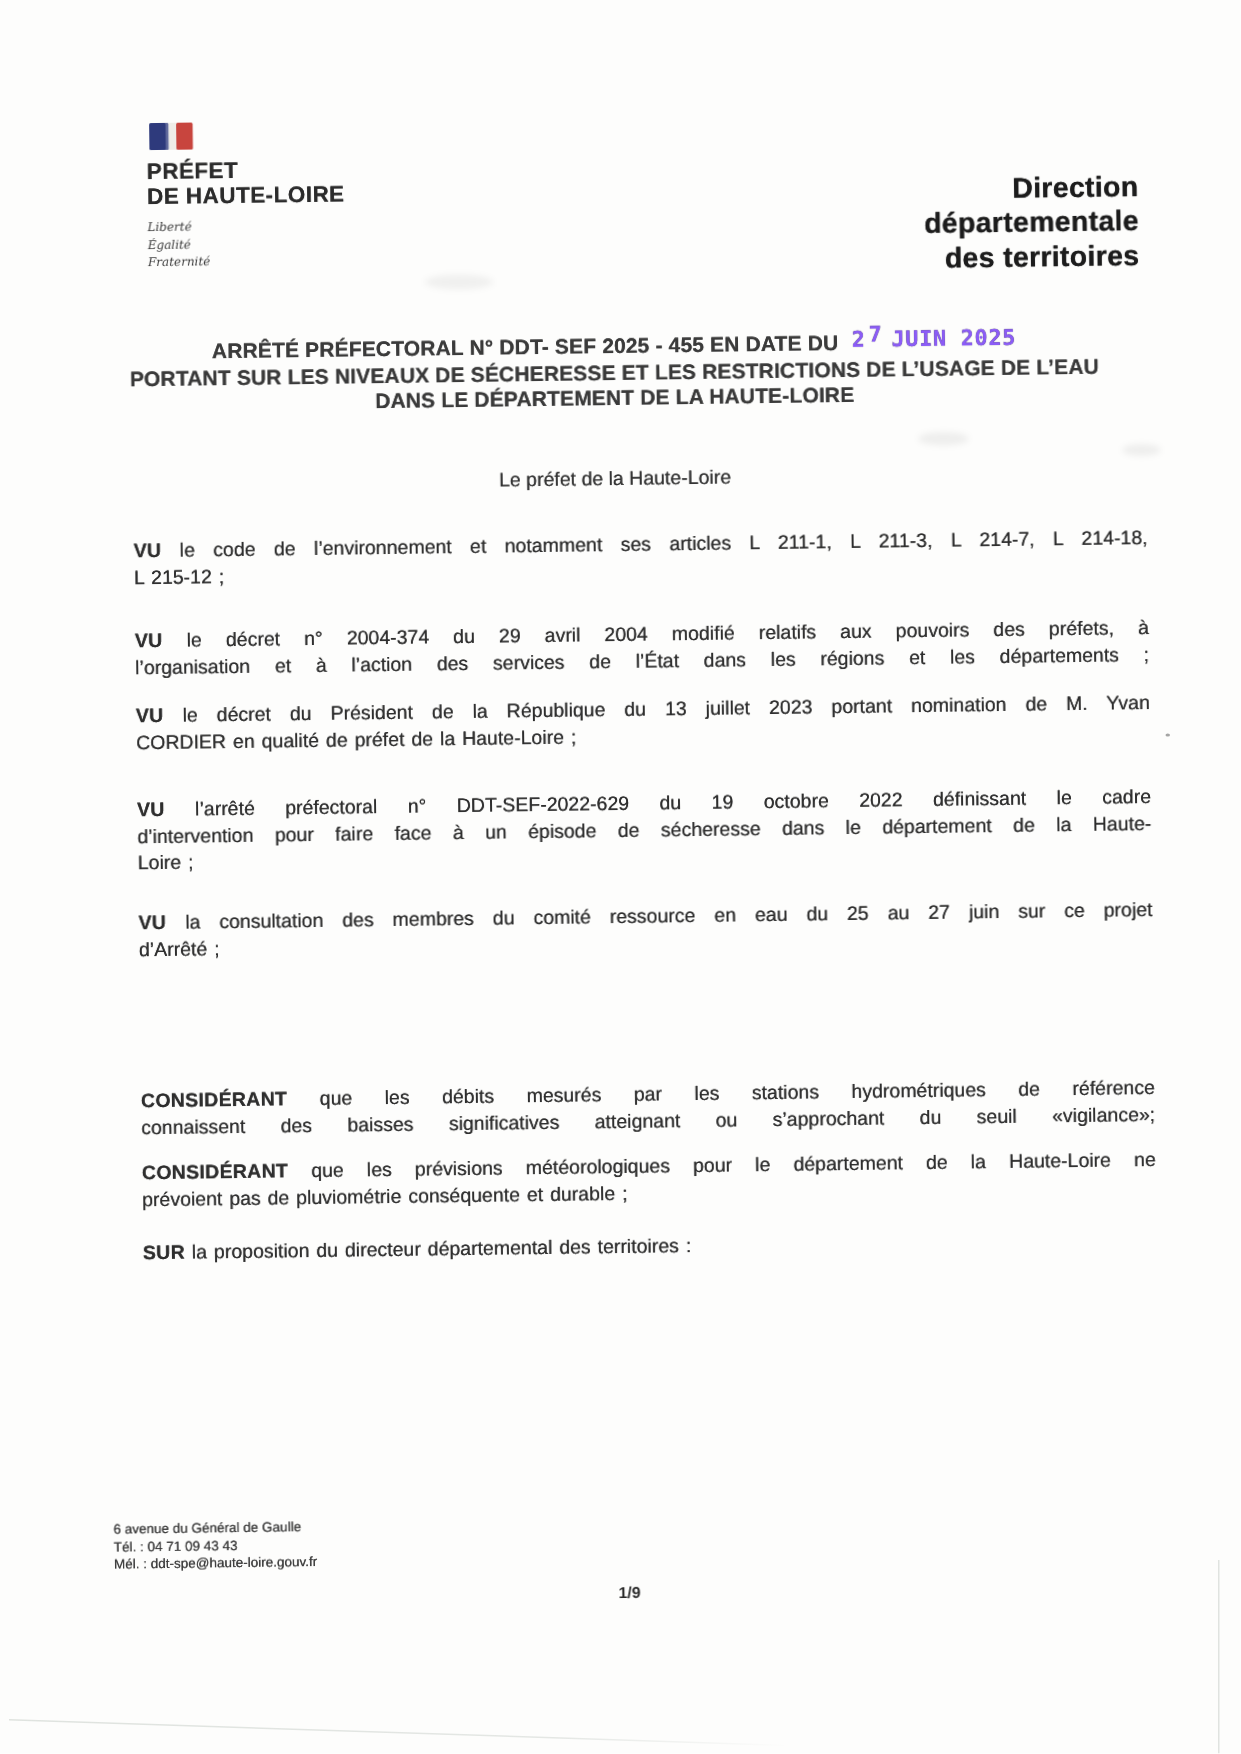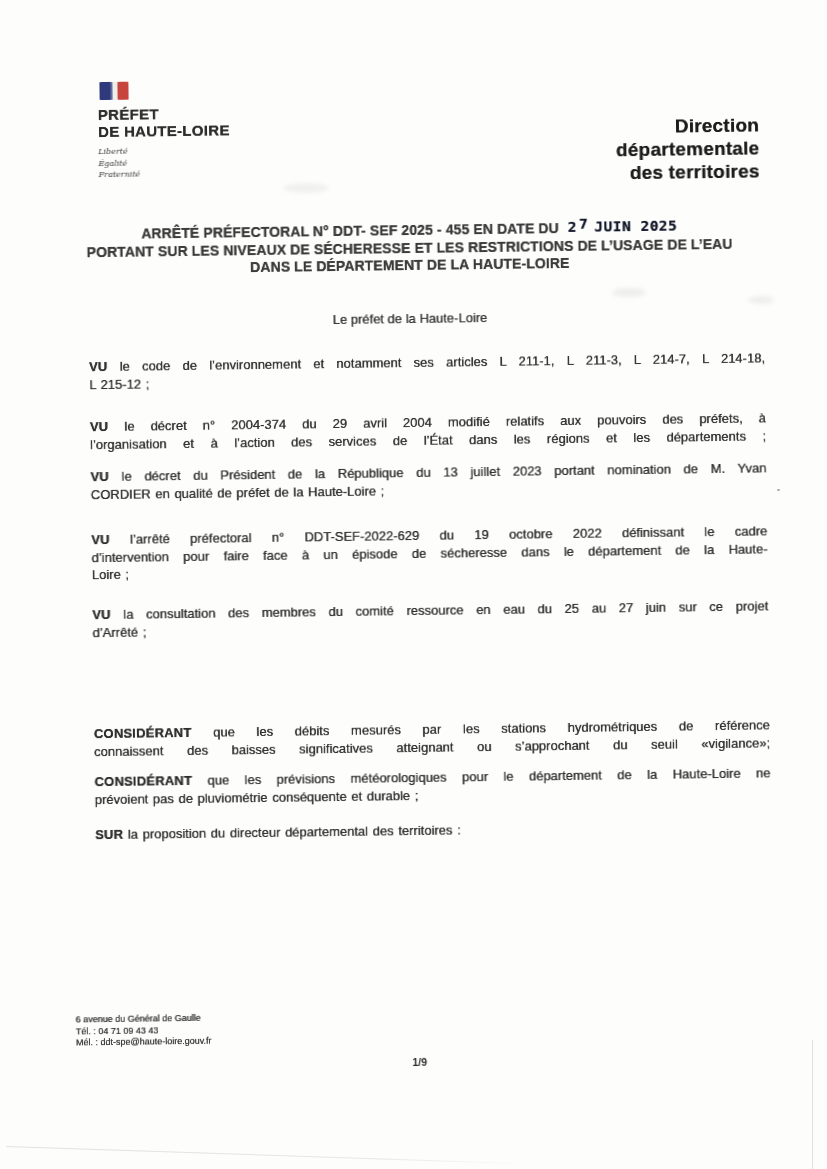--- a/index.html
+++ b/index.html
@@ -31,21 +31,21 @@
   }
   
   .title{
     position:absolute;left:58px;top:222px;width:712px;text-align:center;
     font-weight:bold;font-size:14px;line-height:17.5px;color:#3a3a3a;
     letter-spacing:.1px;text-shadow:0 0 .4px #3a3a3a;
   }
   .title-l1{display:flex;justify-content:center;align-items:flex-start;gap:9px;white-space:nowrap;}
   .stamp{
     font-family:"DejaVu Sans Mono", monospace;font-weight:bold;
-    font-size:14.5px;color:#0f172a;letter-spacing:.5px;margin-top:-1px;
+    font-size:14.5px;color:#8b5cf6;letter-spacing:.5px;margin-top:-1px;
     text-shadow:0 0 .5px #373737;white-space:nowrap;
   }
   .stamp .d2{position:relative;top:-3px;margin-left:2px;}
   .stamp .my{margin-left:6px;}
   .salutation{
     position:absolute;left:0;top:311px;width:827px;text-align:center;
     font-size:13px;color:#333;text-shadow:0 0 .3px #333;
   }
   
   .para{

